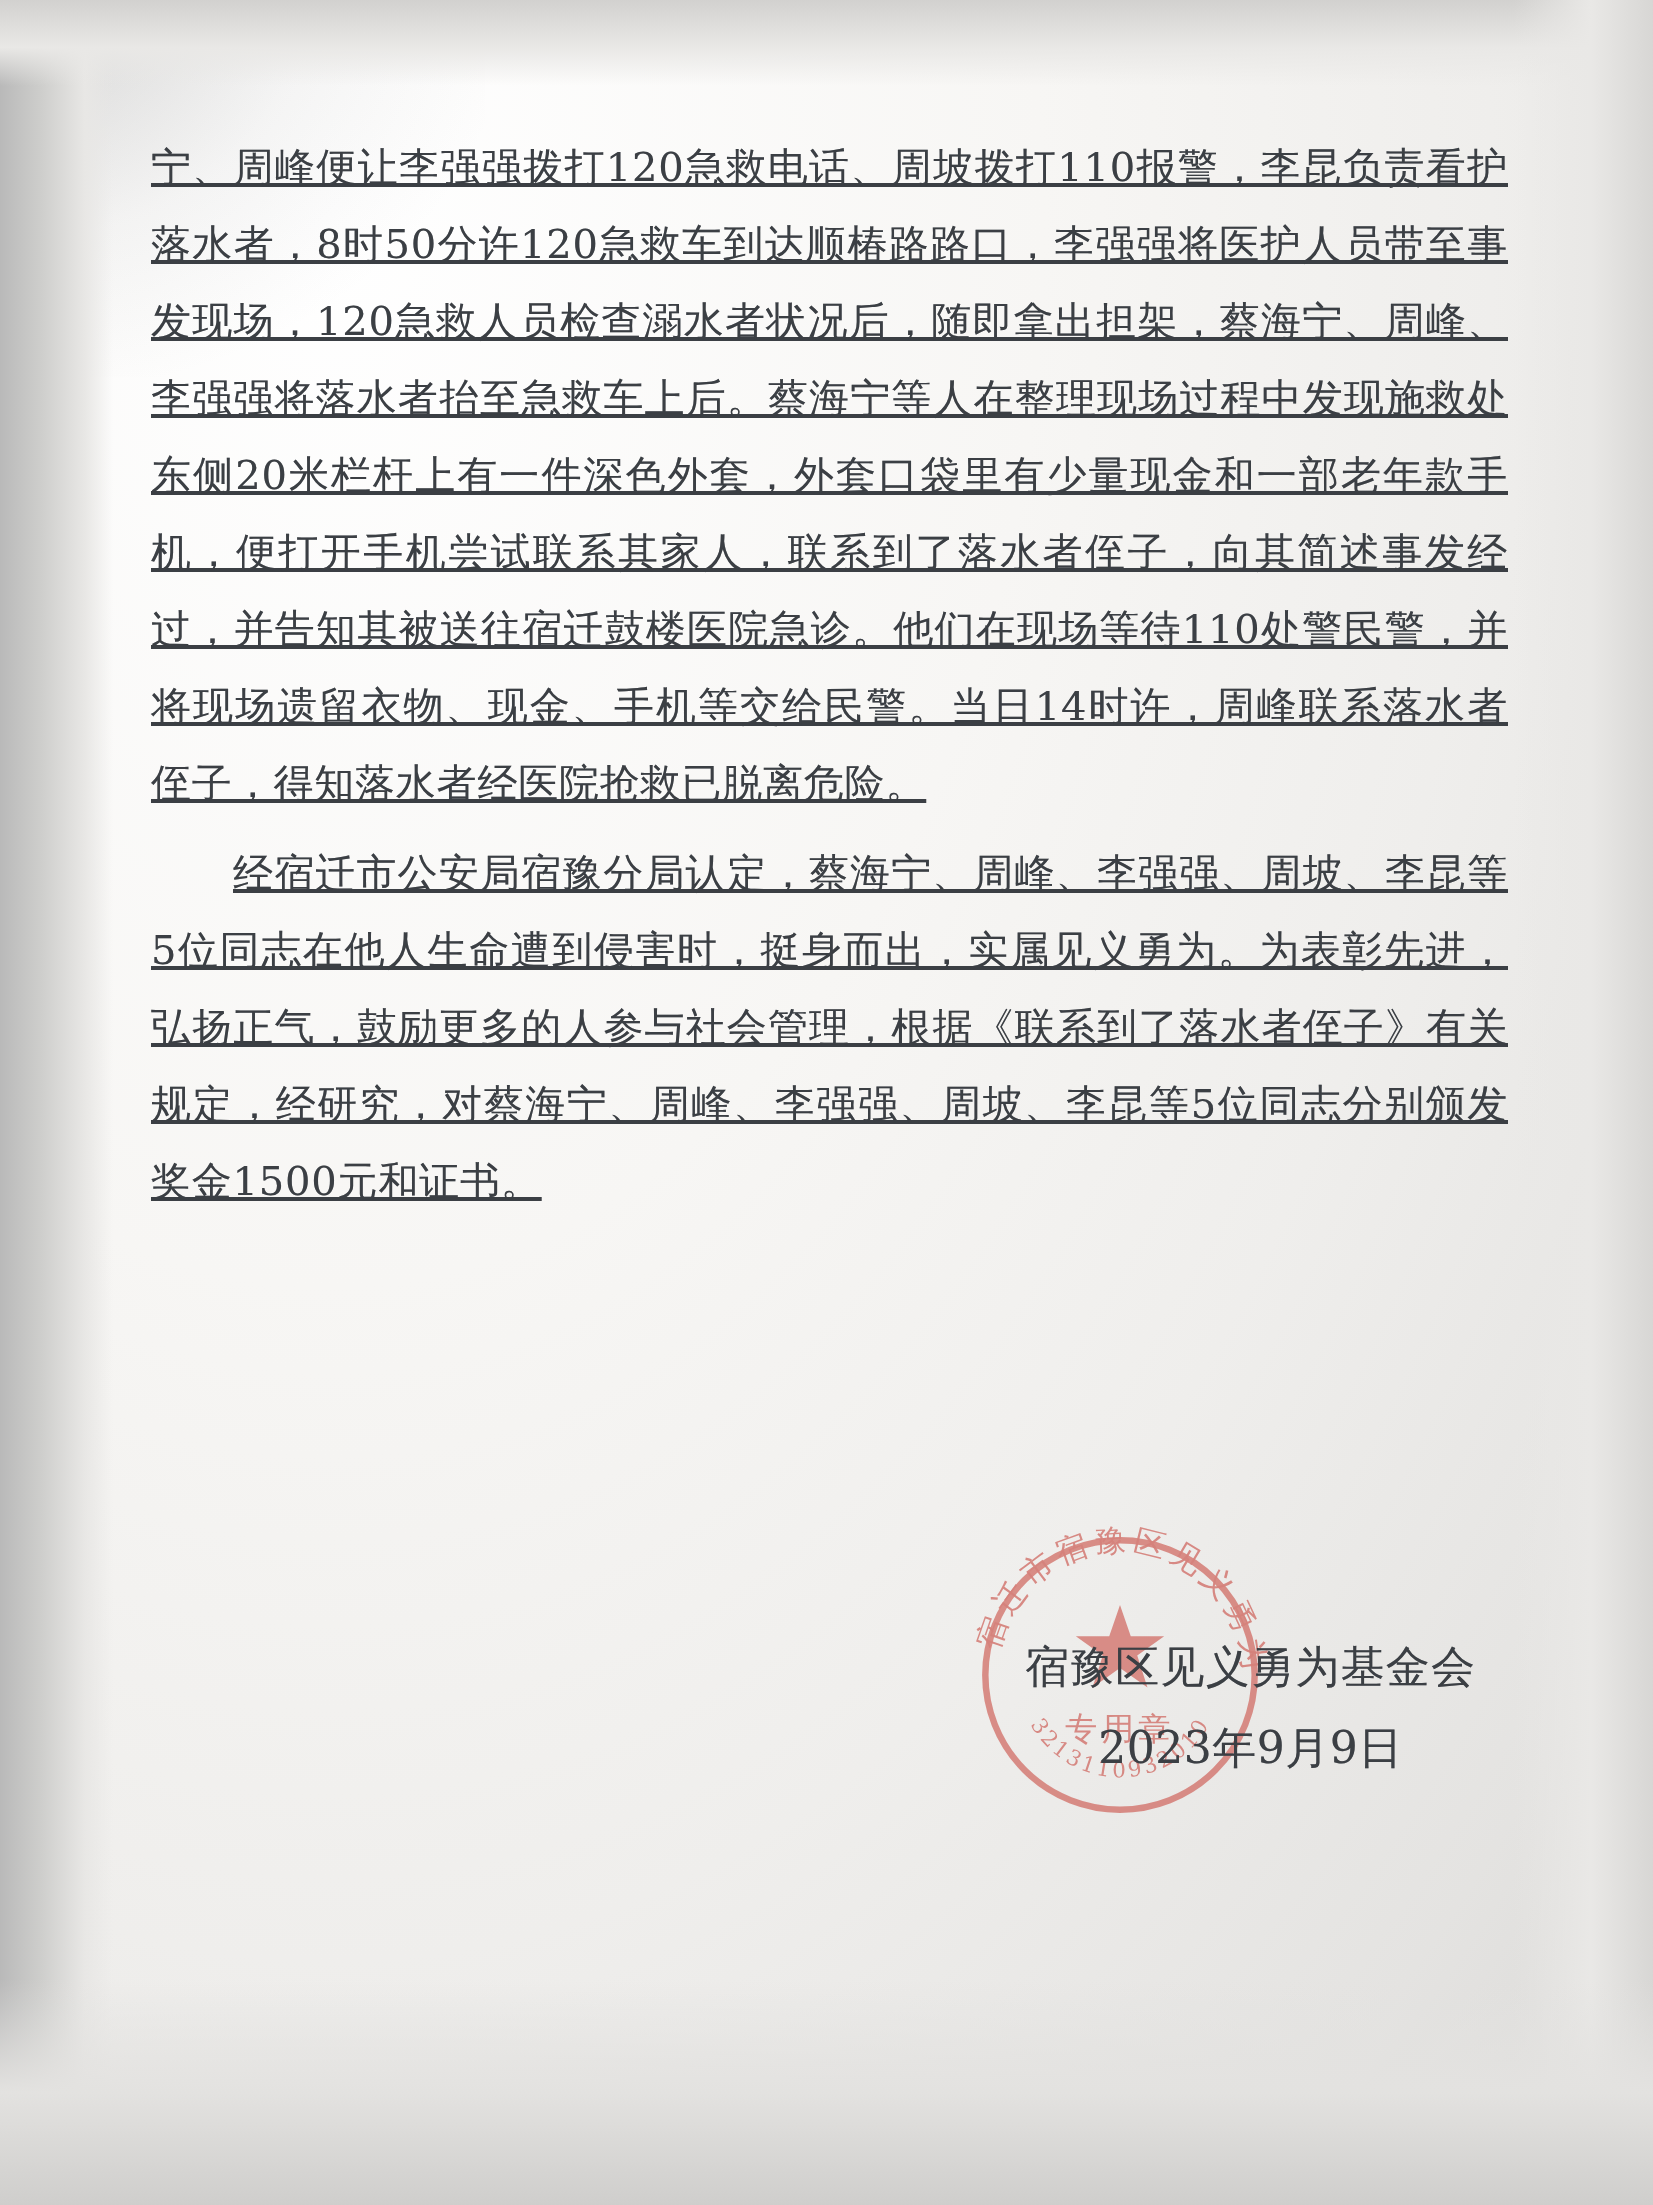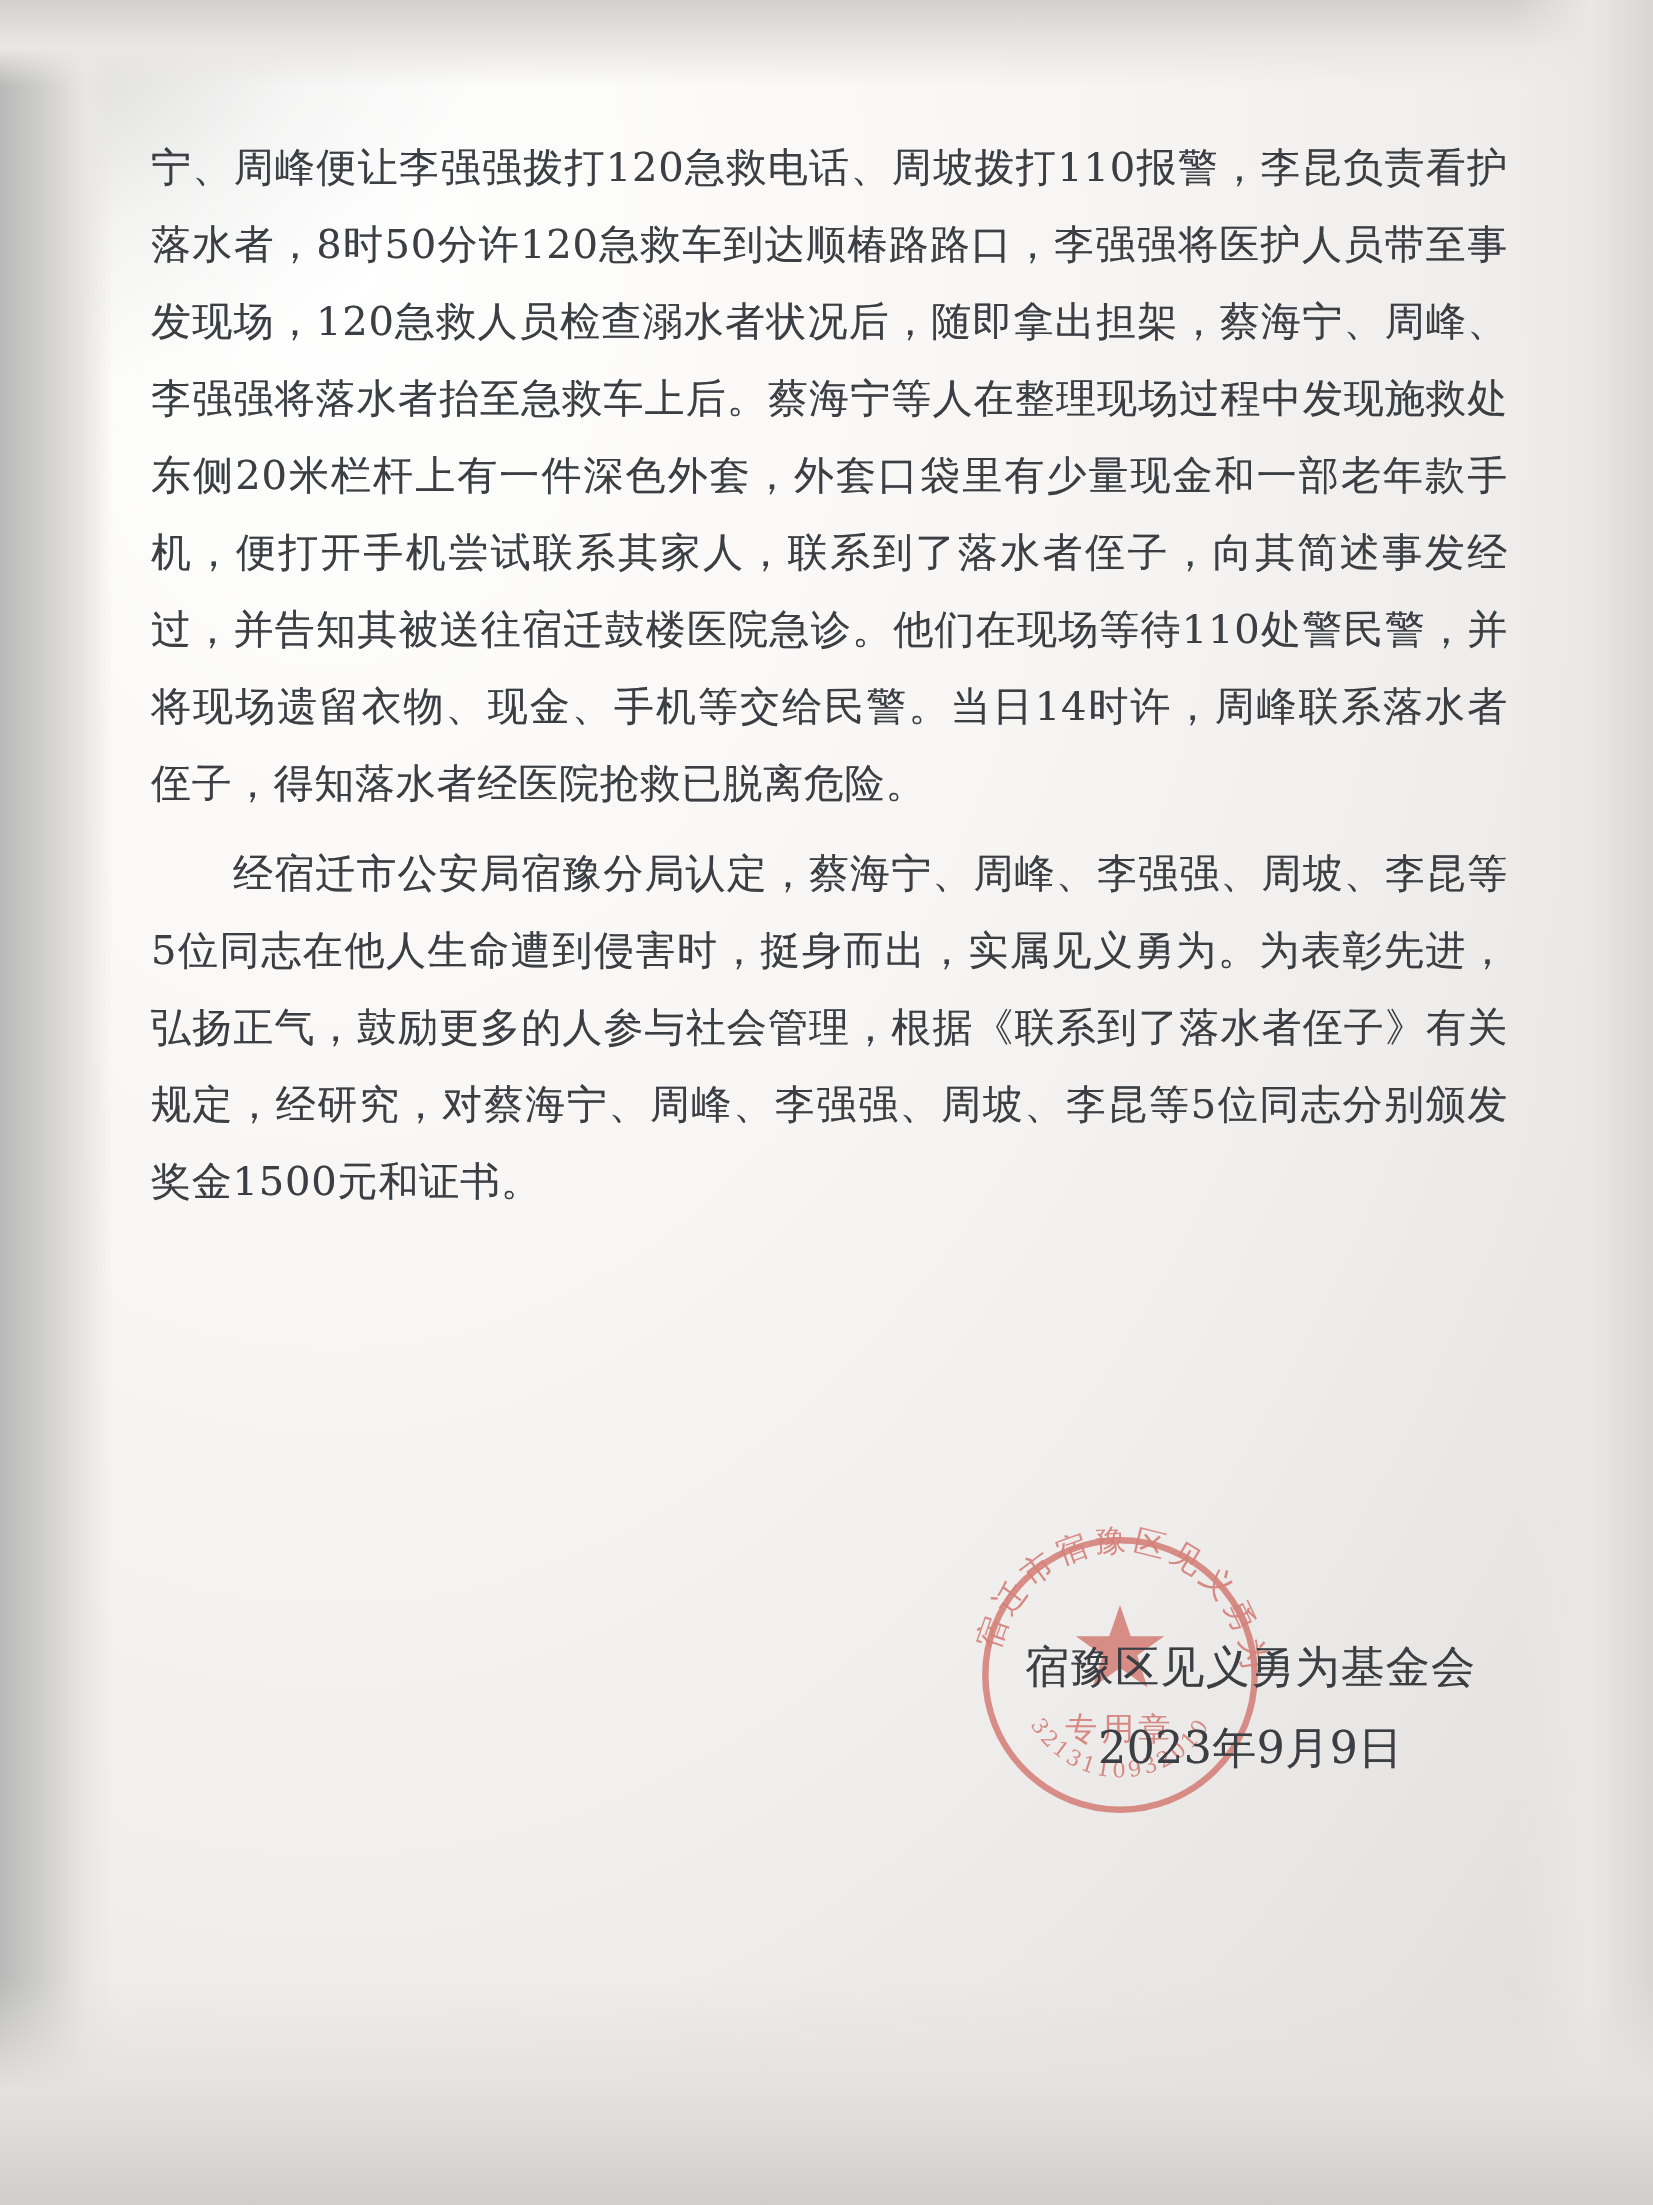--- a/index.html
+++ b/index.html
@@ -66,20 +66,21 @@
   .para {
     font-size: 40px;
     line-height: 77px;
     letter-spacing: 0.8px;
     color: #3b3f44;
     text-align: justify;
     text-justify: inter-character;
     margin: 0 0 4.3px 0;
     font-family: "DejaVu Serif", "Liberation Serif", serif;
     text-shadow: 0 0 0.6px rgba(60,64,70,0.45);
+    text-decoration: underline;
   }
   .para.indent {
     text-indent: 82px;
     margin-top: 13px;
   }
 
   
   .sign-block {
     position: absolute;
     right: 178px;

